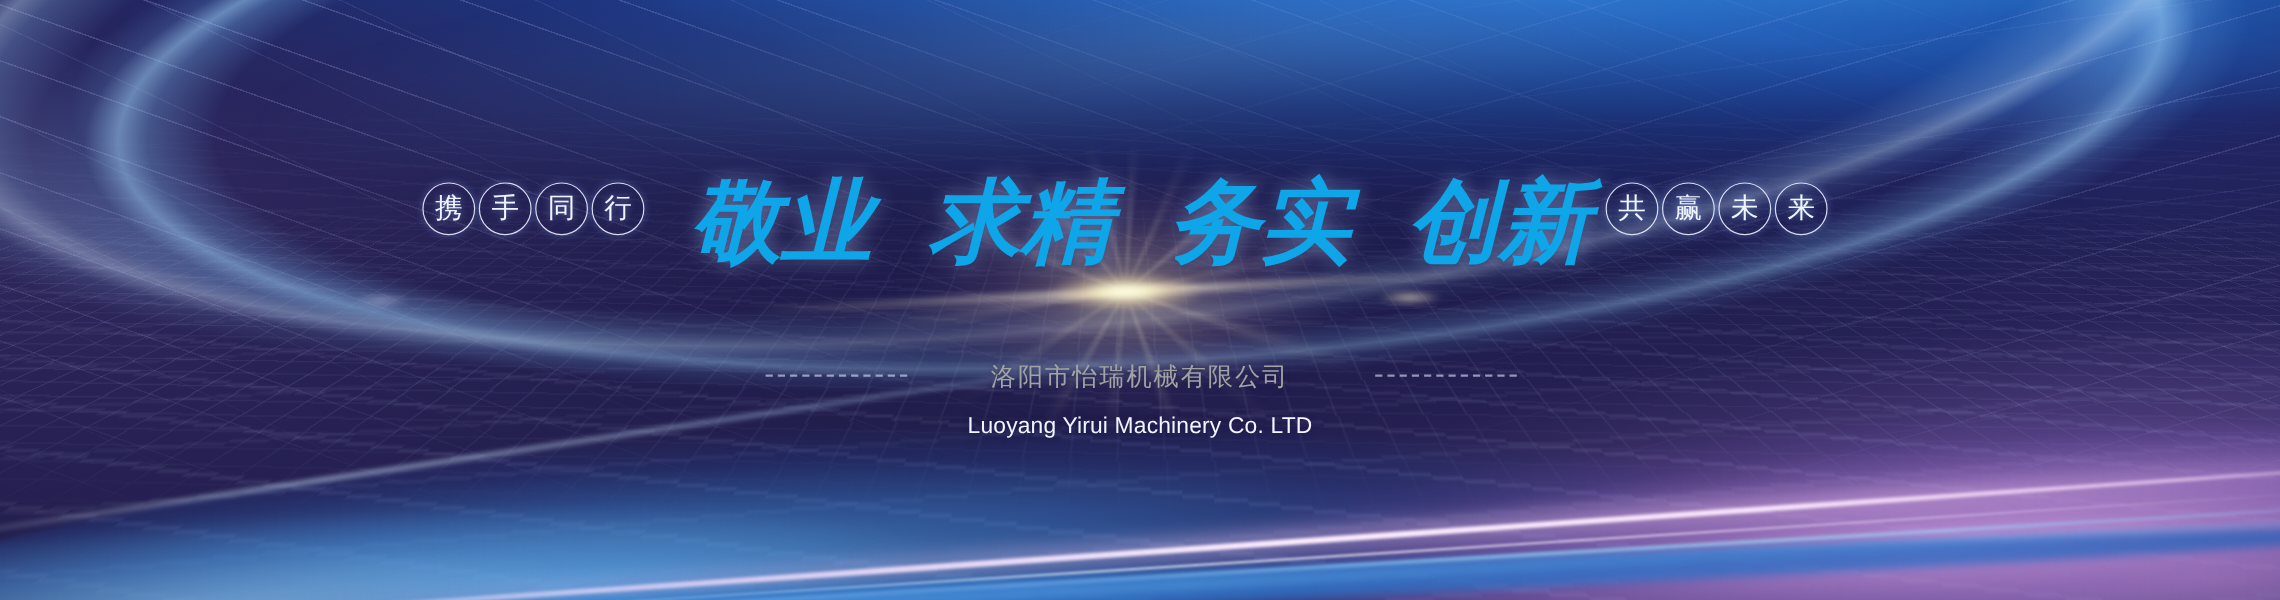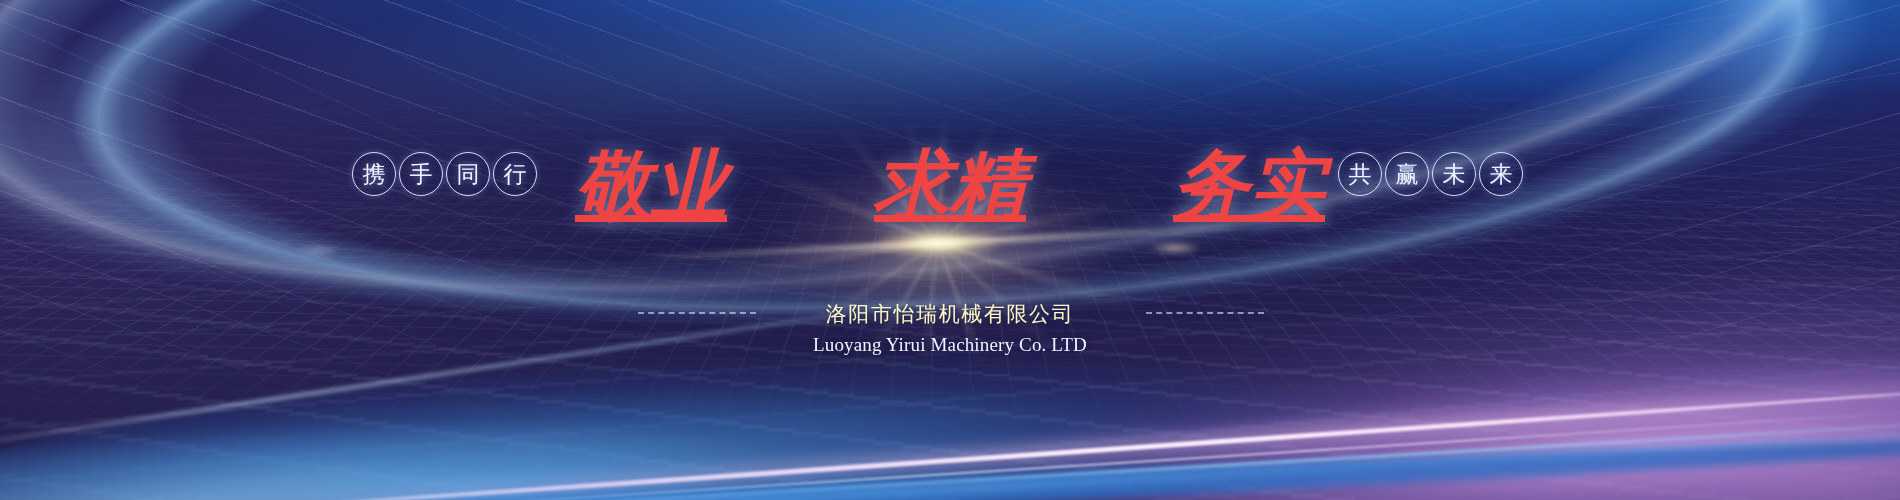--- a/index.html
+++ b/index.html
@@ -291,43 +291,42 @@
     font-weight:400;
     text-shadow:0 0 6px rgba(150,190,255,.55);
     box-shadow:0 0 7px rgba(140,180,255,.30);
   }
 
   
   .slogan {
     position:absolute; left:575px; top:133px;
     width:750px; height:104px;
     display:flex; align-items:center; justify-content:space-between;
-    color:#ef4444;
+    color:#0ea5e9;
     font-family:"DejaVu Serif", serif;
     font-weight:700;
     font-size:76px;
     line-height:1;
     letter-spacing:0;
     font-style:italic;
     text-shadow:0 0 16px rgba(190,215,255,.45), 0 2px 4px rgba(20,20,60,.35);
-    text-decoration:underline;
   }
   .slogan .pair { display:flex; gap:2px; }
 
   
   .company { position:absolute; left:0; right:0; top:300px; text-align:center; }
   .company .cn {
-    color:#fef9c3; font-size:21px; letter-spacing:1.6px;
+    color:#a3a3a3; font-size:21px; letter-spacing:1.6px;
     font-family:"DejaVu Sans", sans-serif;
     text-shadow:0 1px 5px rgba(20,25,70,.65);
   }
   .company .en {
-    margin-top:6px;
+    margin-top:17px;
     color:#f2f5ff; font-size:19px; letter-spacing:.15px;
-    font-family:Liberation Serif, serif;
+    font-family:Liberation Sans, sans-serif;
     text-shadow:0 1px 5px rgba(20,25,70,.65);
   }
 
   .dash {
     position:absolute; top:312px; width:118px; height:0;
     border-top:2px dashed rgba(215,222,250,.62);
   }
   .dash.l { left:638px; }
   .dash.r { left:1146px; }
 
@@ -394,20 +393,21 @@
         </div>
       <div class="circ">
           <span>行</span>
         </div>
     </div>
 
     <div class="slogan">
       <span class="pair">敬业</span>
       <span class="pair">求精</span>
       <span class="pair">务实</span>
+      <span class="pair">创新</span>
     </div>
 
     <div class="circle-group right">
       <div class="circ">
           <span>共</span>
         </div>
       <div class="circ">
           <span>赢</span>
         </div>
       <div class="circ">

